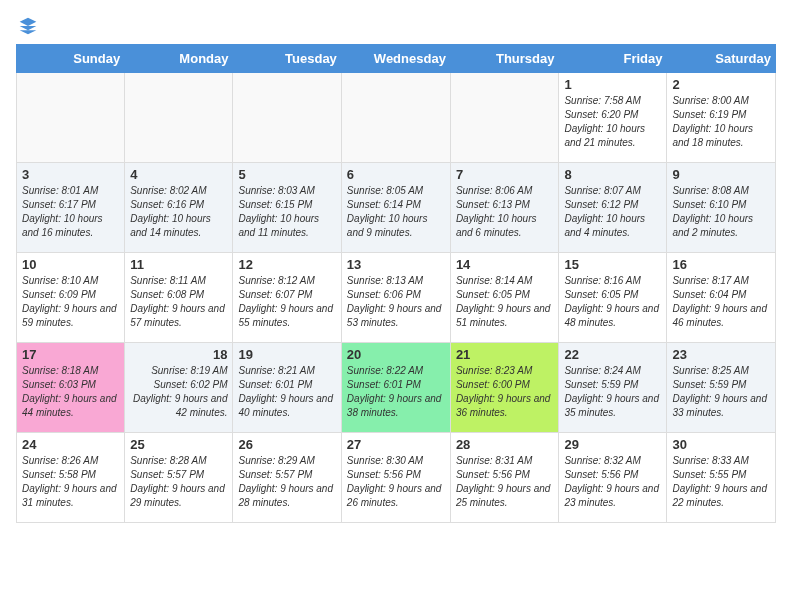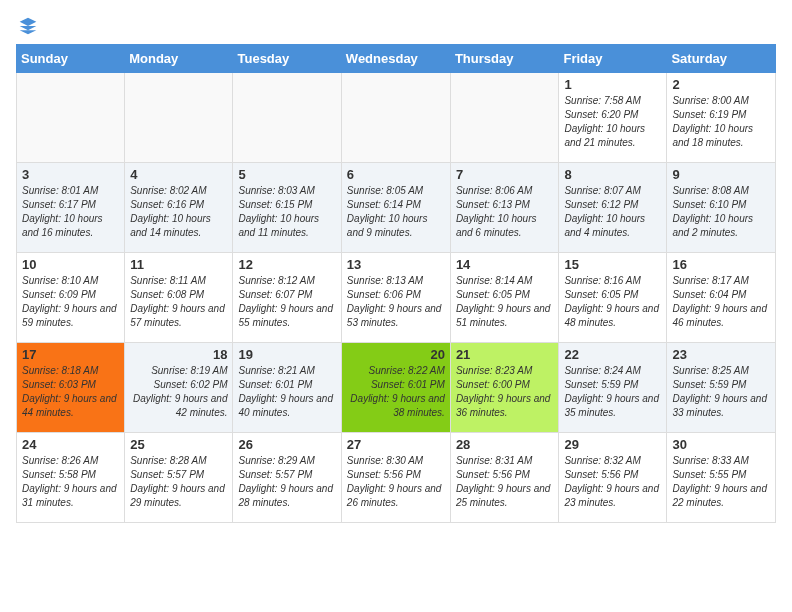--- a/index.html
+++ b/index.html
@@ -51,21 +51,21 @@
       width: 100%;
       border-collapse: collapse;
       margin-top: 8px;
     }
     .calendar th {
       background-color: #4a90d9;
       color: #fff;
       font-size: 13px;
       font-weight: bold;
       padding: 6px 4px;
-      text-align: left;
+      text-align: right;
       border: 1px solid #4a90d9;
     }
     .calendar td {
       width: 110px;
       vertical-align: top;
       padding: 4px 5px;
       font-size: 10px;
       color: #333;
       border: 1px solid #ddd;
       background: #fff;
@@ -222,39 +222,39 @@
 Daylight: 9 hours and 48 minutes.</div>
         </td>
         <td>
           <span class="day-num">16</span>
           <div class="day-info">Sunrise: 8:17 AM
 Sunset: 6:04 PM
 Daylight: 9 hours and 46 minutes.</div>
         </td>
       </tr>
       <tr>
-        <td style="background: #f97316;">
+        <td style="background: #f9a8d4;">
           <span class="day-num">17</span>
           <div class="day-info">Sunrise: 8:18 AM
 Sunset: 6:03 PM
 Daylight: 9 hours and 44 minutes.</div>
         </td>
         <td style="background: rgb(240, 244, 248); text-align: right;">
           <span class="day-num">18</span>
           <div class="day-info">Sunrise: 8:19 AM
 Sunset: 6:02 PM
 Daylight: 9 hours and 42 minutes.</div>
         </td>
         <td style="background: rgb(240, 244, 248);">
           <span class="day-num">19</span>
           <div class="day-info">Sunrise: 8:21 AM
 Sunset: 6:01 PM
 Daylight: 9 hours and 40 minutes.</div>
         </td>
-        <td style="background: #84cc16; text-align: right;">
+        <td style="background: #86efac;">
           <span class="day-num">20</span>
           <div class="day-info">Sunrise: 8:22 AM
 Sunset: 6:01 PM
 Daylight: 9 hours and 38 minutes.</div>
         </td>
         <td style="background: #bef264;">
           <span class="day-num">21</span>
           <div class="day-info">Sunrise: 8:23 AM
 Sunset: 6:00 PM
 Daylight: 9 hours and 36 minutes.</div>

